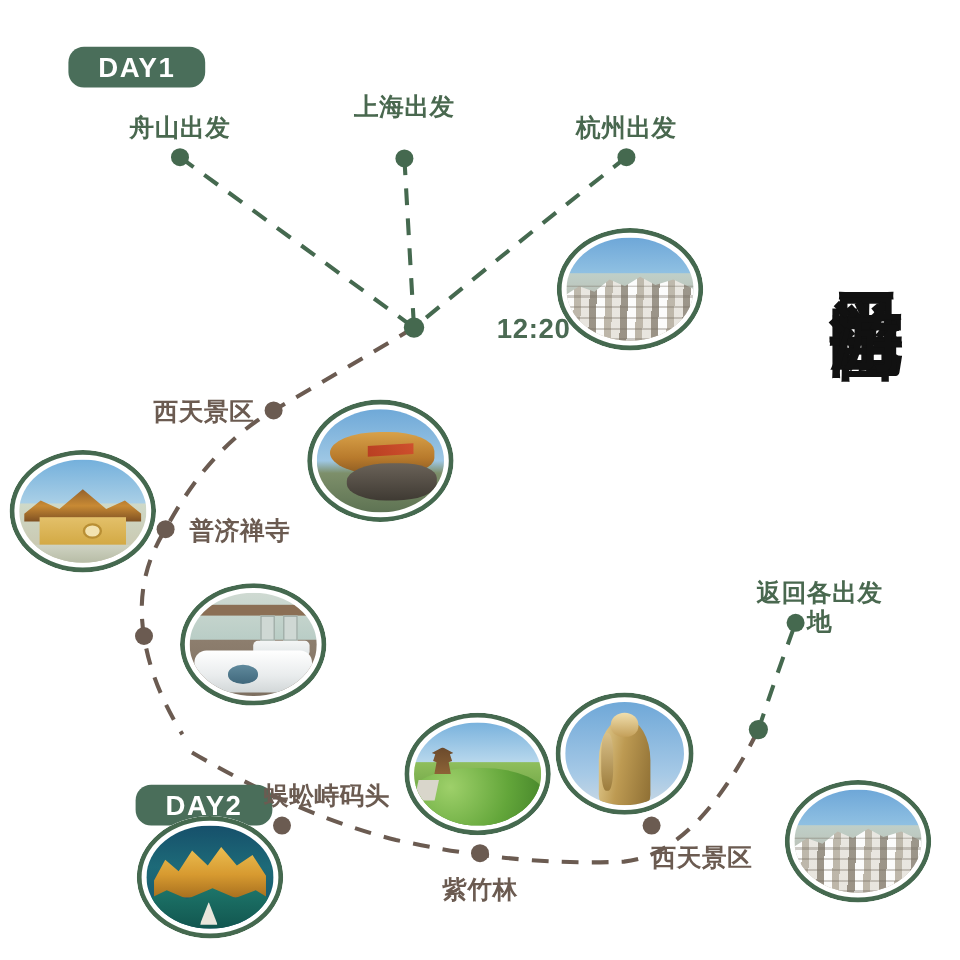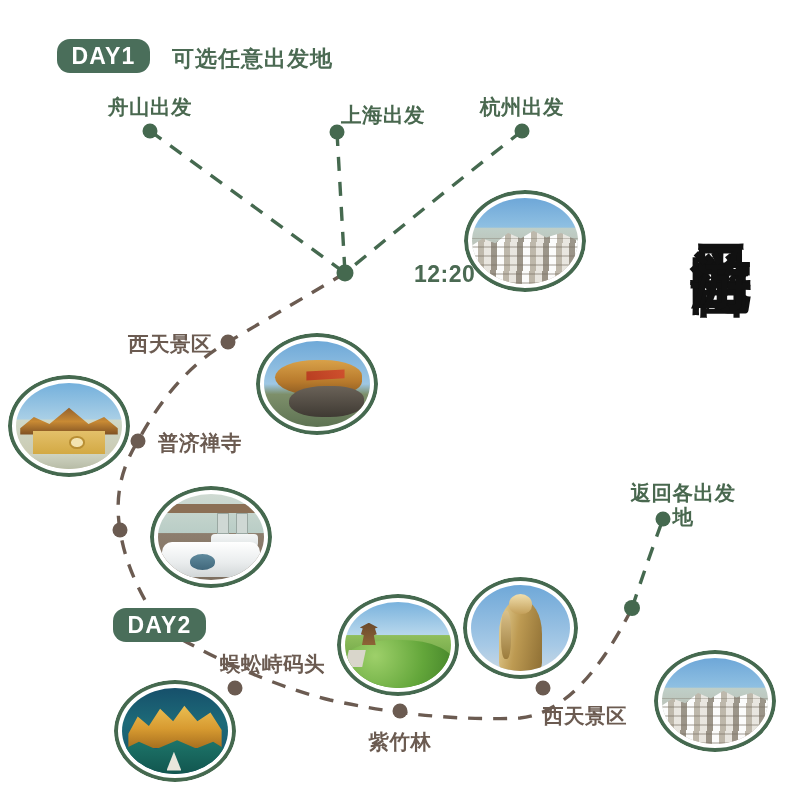--- a/index.html
+++ b/index.html
@@ -18,21 +18,21 @@
     font-weight:700;font-size:62px;line-height:1.02;color:#111111;
     letter-spacing:0px;text-align:center;
     writing-mode:vertical-rl;text-orientation:upright;
     height:356px;
   }
 
   
   .badge{
     position:absolute;display:flex;align-items:center;justify-content:center;
     color:#ffffff;font-weight:700;font-size:23px;letter-spacing:1.2px;
-    border-radius:13px;height:34px;width:93px;
+    border-radius:13px;height:34px;width:114px;
   }
   #badge-day1{left:57px;top:39px;}
   #badge-day2{left:113px;top:608px;}
 
   
   .lbl{
     position:absolute;font-weight:700;font-size:20.5px;line-height:1.18;
     white-space:pre-line;letter-spacing:.5px;
   }
   .lbl.green{color:#49684f;}
@@ -183,24 +183,23 @@
     <path d="M160,627 Q250,680 330,700 Q430,722 520,718 Q580,712 632,608" fill="none" stroke="#6b5b51" stroke-width="3.4" stroke-dasharray="14 11"></path>
 
     <path d="M632,608 Q648,560 663,519" fill="none" stroke="#45694f" stroke-width="3.4" stroke-dasharray="14 11"></path>
   </svg>
 
   <div class="title-vert">普陀山二日游</div>
 
   <div class="badge" id="badge-day1" style="background:#4a6e5a;">
     <span>DAY1</span>
   </div>
-  <div class="subtitle">可选任意出发地</div>
 
   <div class="lbl green center" style="left:150px;top:95px;">舟山出发</div>
-  <div class="lbl green center" style="left:337px;top:103px;margin-left:46px;">上海出发</div>
+  <div class="lbl green center" style="left:337px;top:78px;">上海出发</div>
   <div class="lbl green center" style="left:522px;top:95px;">杭州出发</div>
 
   <div class="dot" style="left:150px;top:131px;width:15px;height:15px;background:#45694f;"></div>
   <div class="dot" style="left:337px;top:132px;width:15px;height:15px;background:#45694f;"></div>
   <div class="dot" style="left:522px;top:131px;width:15px;height:15px;background:#45694f;"></div>
 
   <div class="dot" style="left:345px;top:273px;width:17px;height:17px;background:#45694f;"></div>
   <div class="hub-time">12:20</div>
 
   <div class="oval ph-pier" style="left:464px;top:190px;width:122px;height:102px;">
@@ -244,21 +243,21 @@
         <i class="g"></i>
         <i class="d"></i>
         <i class="e"></i>
         <i class="c"></i>
         <i class="b"></i>
         <i class="f"></i>
       </div>
     <div class="ring"></div>
   </div>
 
-  <div class="badge" id="badge-day2" style="background:#4a6e5a;">
+  <div class="badge" id="badge-day2" style="background:#4a6e5a;margin-top:46px;">
     <span>DAY2</span>
   </div>
 
   <div class="oval ph-fayu" style="left:114px;top:680px;width:122px;height:102px;">
     <div class="pic">
         <i class="a"></i>
         <i class="b"></i>
         <i class="c"></i>
         <i class="d"></i>
       </div>
@@ -294,16 +293,16 @@
   <div class="dot" style="left:632px;top:608px;width:16px;height:16px;background:#45694f;"></div>
   <div class="oval ph-pier" style="left:654px;top:650px;width:122px;height:102px;">
     <div class="pic">
         <i class="a"></i>
         <i class="b"></i>
         <i class="c"></i>
       </div>
     <div class="ring"></div>
   </div>
 
-  <div class="lbl green center" style="left:683px;top:483px;font-family:Liberation Mono, monospace;">返回各出发地</div>
+  <div class="lbl green center" style="left:683px;top:483px;">返回各出发地</div>
   <div class="dot" style="left:663px;top:519px;width:15px;height:15px;background:#45694f;"></div>
 
 </div>
 
 </body></html>

